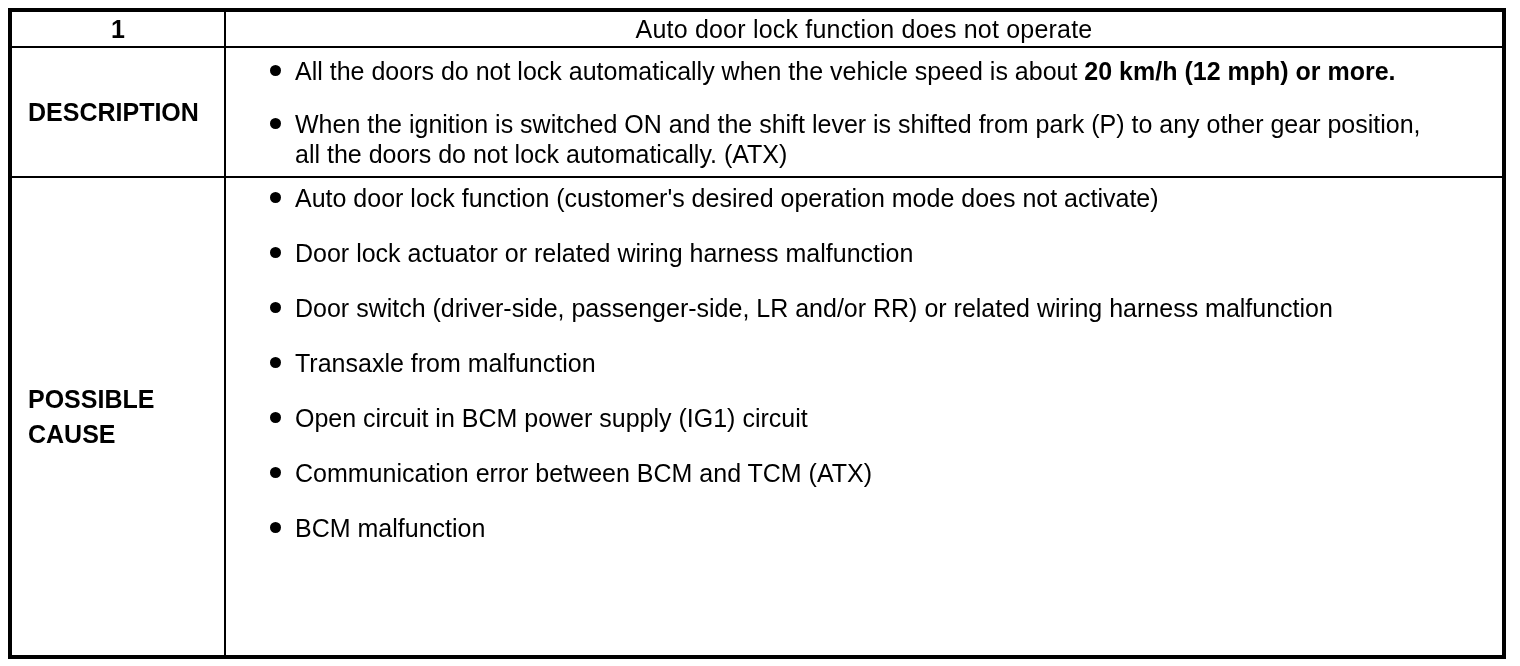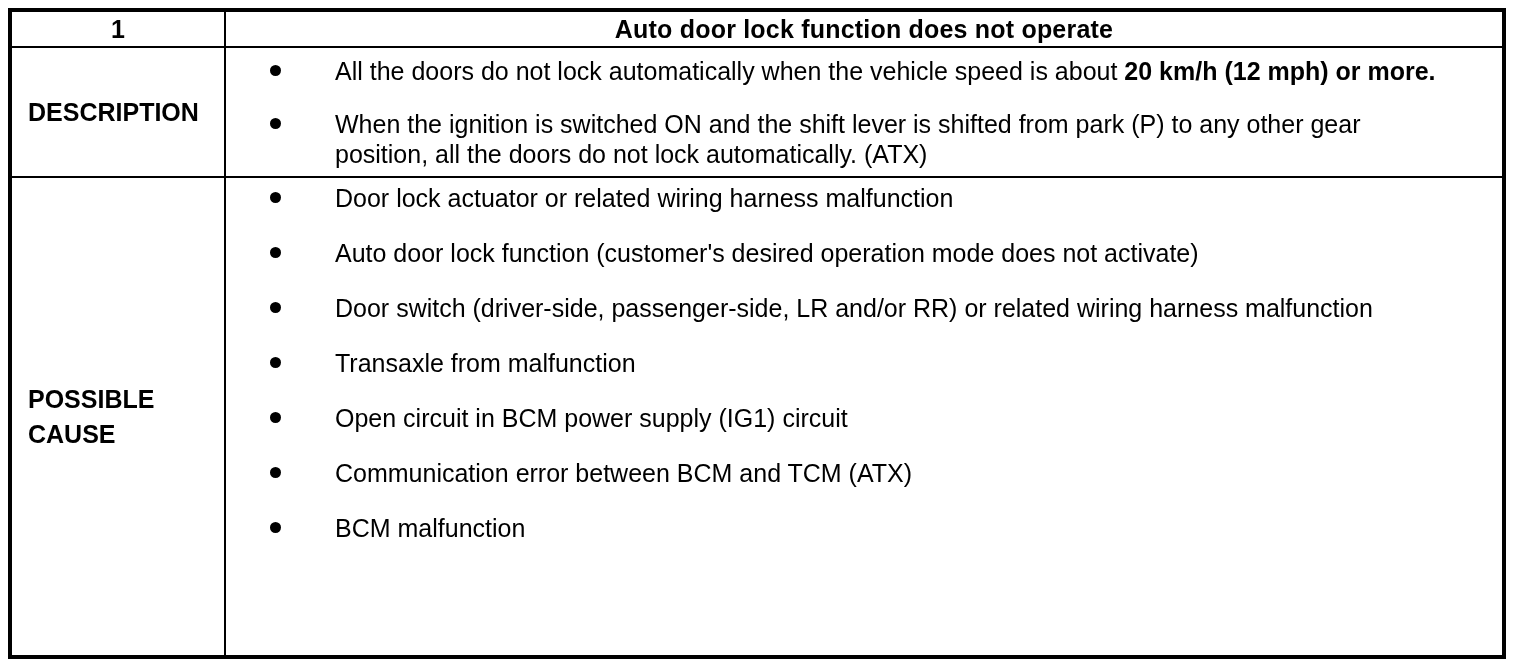--- a/index.html
+++ b/index.html
@@ -29,21 +29,21 @@
   .b-right  { border-right: 2px solid #000000; }
   .b-bottom { border-bottom: 2px solid #000000; }
 
   
   .c-num {
     display: flex; align-items: center; justify-content: center;
     font-size: 25px; font-weight: 700;
   }
   .c-title {
     display: flex; align-items: center; justify-content: center;
-    font-size: 25px; font-weight: 700;
+    font-size: 25px; font-weight: 400;
     letter-spacing: 0.2px;
   }
 
   
   .c-label {
     display: flex; align-items: center;
     padding-left: 16px;
     font-size: 25px; font-weight: 700;
     line-height: 35px;
   }
@@ -51,21 +51,20 @@
 
   
   .c-body {
     padding: 8px 58px 4px 44px;
     font-size: 25px; line-height: 30px;
   }
   .c-body.pc { padding-top: 5px; }
   .bullet {
     display: flex;
     align-items: flex-start;
-    gap: 40px;
   }
   .bullet + .bullet { margin-top: 23px; }
   .c-body.pc .bullet + .bullet { margin-top: 25px; }
   .dot {
     flex: none;
     width: 11px; height: 11px;
     margin-top: 9px;
     margin-right: 14px;
     border-radius: 50%;
     background: #000000;
@@ -98,25 +97,25 @@
         <span class="txt"><span>When the ignition is switched ON and the shift lever is shifted from park (P) to any other gear position, all the doors do not lock automatically. (ATX)</span><b></b></span>
       </div>
     </div>
 
     <div class="cell c-label b-right">
       <span class="wrap-narrow">POSSIBLE CAUSE</span>
     </div>
     <div class="cell c-body pc">
       <div class="bullet">
         <span class="dot"></span>
-        <span class="txt">Door lock actuator or related wiring harness malfunction</span>
+        <span class="txt">Auto door lock function (customer's desired operation mode does not activate)</span>
       </div>
       <div class="bullet">
         <span class="dot"></span>
-        <span class="txt">Auto door lock function (customer's desired operation mode does not activate)</span>
+        <span class="txt">Door lock actuator or related wiring harness malfunction</span>
       </div>
       <div class="bullet">
         <span class="dot"></span>
         <span class="txt">Door switch (driver-side, passenger-side, LR and/or RR) or related wiring harness malfunction</span>
       </div>
       <div class="bullet">
         <span class="dot"></span>
         <span class="txt">Transaxle from malfunction</span>
       </div>
       <div class="bullet">

